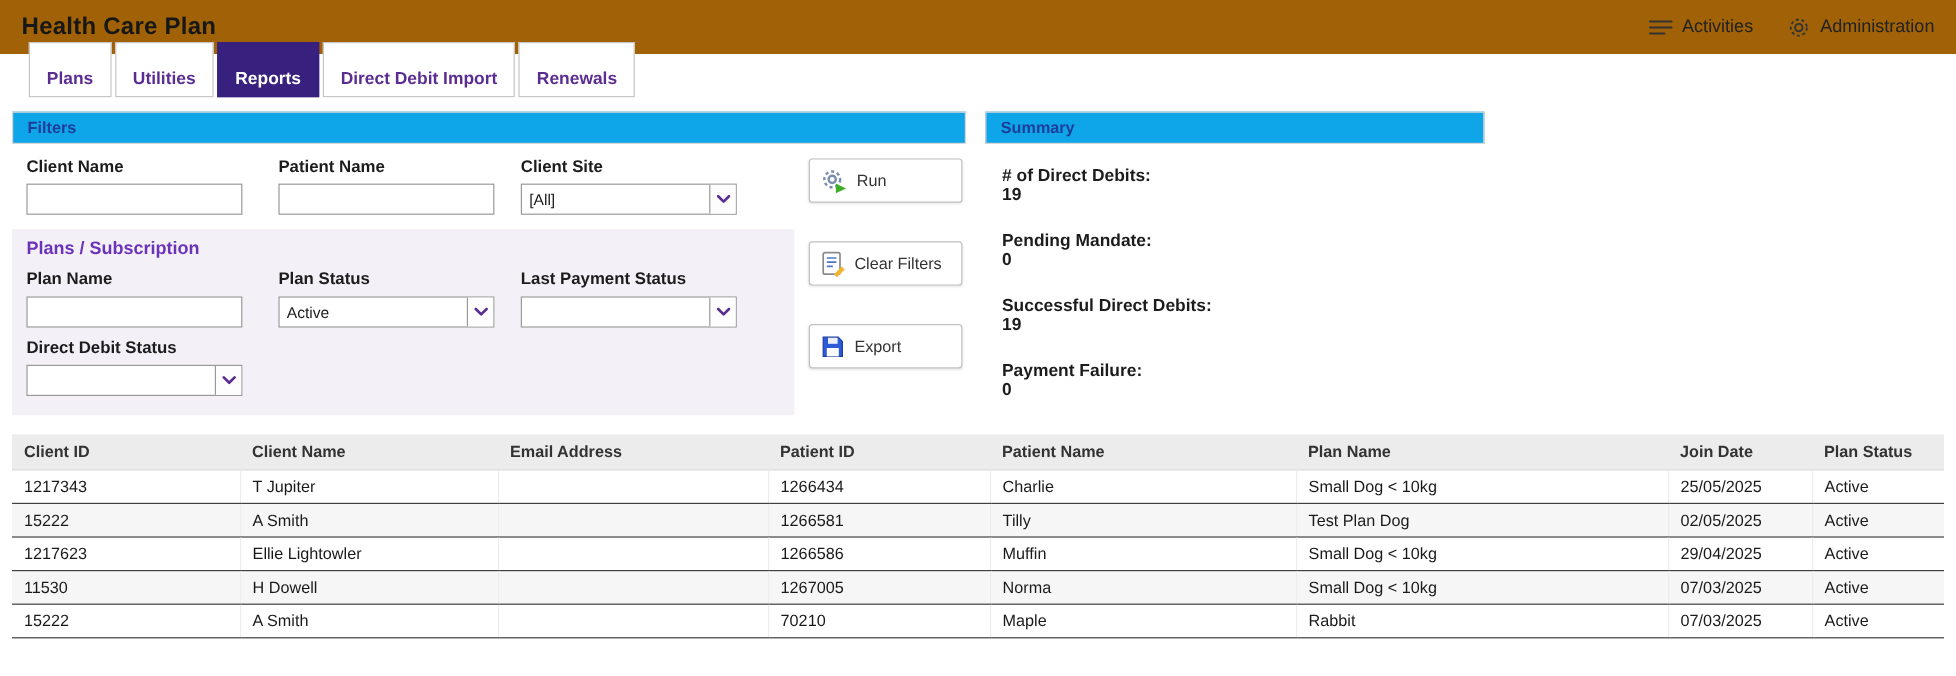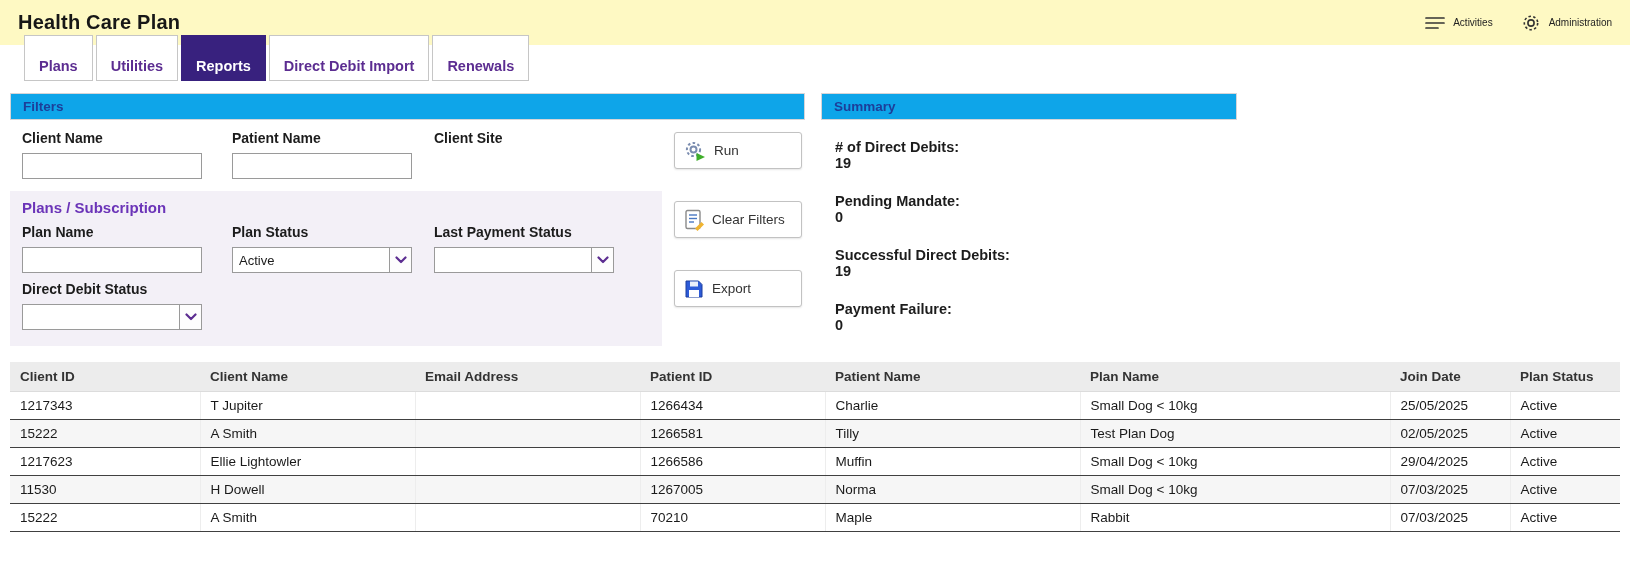--- a/index.html
+++ b/index.html
@@ -1,24 +1,24 @@
 <!DOCTYPE html>
 <html><head>
 <meta charset="utf-8">
 <style>
   * { margin:0; padding:0; box-sizing:border-box; }
   html,body { width:1630px; height:563px; overflow:hidden; background:#fff;
     font-family:"Liberation Sans", sans-serif; color:#1b1b1b; }
 
   
-  .topbar { height:45px; background:#fef9c3; display:flex; align-items:center;
+  .topbar { height:45px; background:#a16207; display:flex; align-items:center;
     justify-content:space-between; padding:0 18px; }
   .page-title { font-size:20px; font-weight:700; color:#171717; letter-spacing:.2px; }
   .topbar-actions { display:flex; align-items:center; gap:28px; }
-  .topbar-action { display:flex; align-items:center; gap:8px; font-size:10px; color:#222; cursor:pointer; }
+  .topbar-action { display:flex; align-items:center; gap:8px; font-size:15px; color:#222; cursor:pointer; }
   .topbar-action .ico { display:inline-flex; align-items:center; }
 
   
   .tabs-row { background:#fff; padding:7px 0 0 24px; display:flex; gap:3px; align-items:flex-end; height:36px; }
   .tab { border:1px solid #c6c6c6; background:#fff; color:#5c2d91; font-weight:700;
     font-size:14.5px; padding:22px 14px 6px; cursor:pointer; white-space:nowrap; }
   .tab.active { background:#38217e; border-color:#38217e; color:#fff; }
 
   
   .content { padding:12px 10px 0 10px; }
@@ -123,20 +123,28 @@
             <div class="field">
               <label>Client Name</label>
               <input class="text-input" type="text" value="" style="">
             </div>
             <div class="field">
               <label>Patient Name</label>
               <input class="text-input" type="text" value="" style="">
             </div>
             <div class="field">
               <label>Client Site</label>
+              <div class="select">
+                <span class="sel-value">[All]</span>
+                <span class="sel-caret">
+                  <svg width="12" height="8" viewBox="0 0 12 8">
+                      <path d="M1.5 1.5 L6 6 L10.5 1.5" fill="none" stroke="#5c2d91" stroke-width="2.2" stroke-linecap="round" stroke-linejoin="round"></path>
+                    </svg>
+                </span>
+              </div>
             </div>
           </div>
 
           <div class="sub-box">
             <div class="sub-title">Plans / Subscription</div>
 
             <div class="field-row">
               <div class="field">
                 <label>Plan Name</label>
                 <input class="text-input" type="text" value="" style="">

